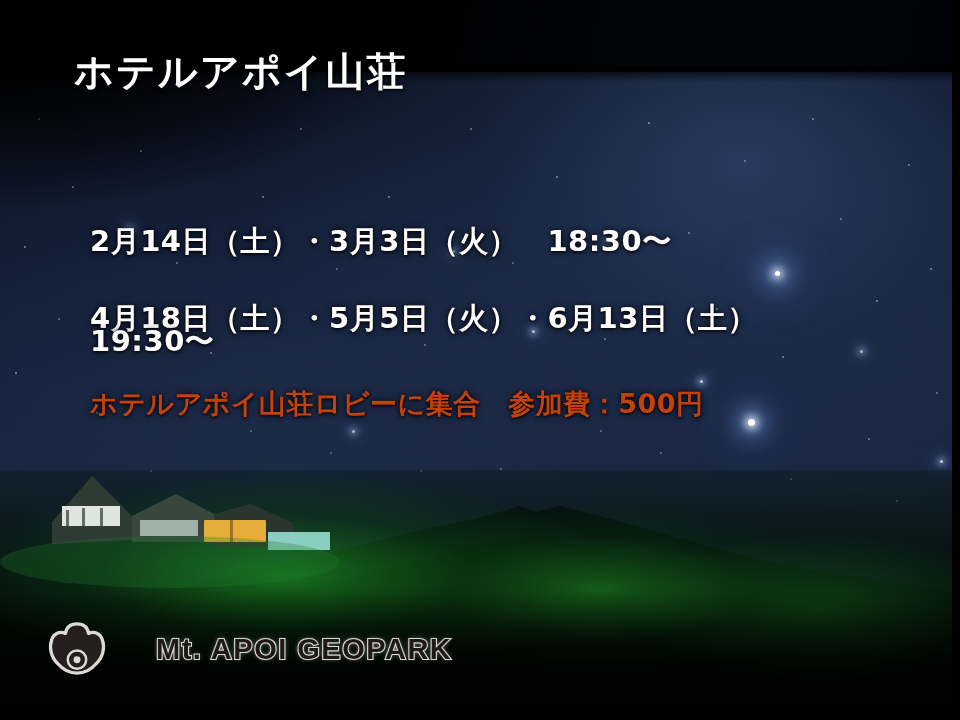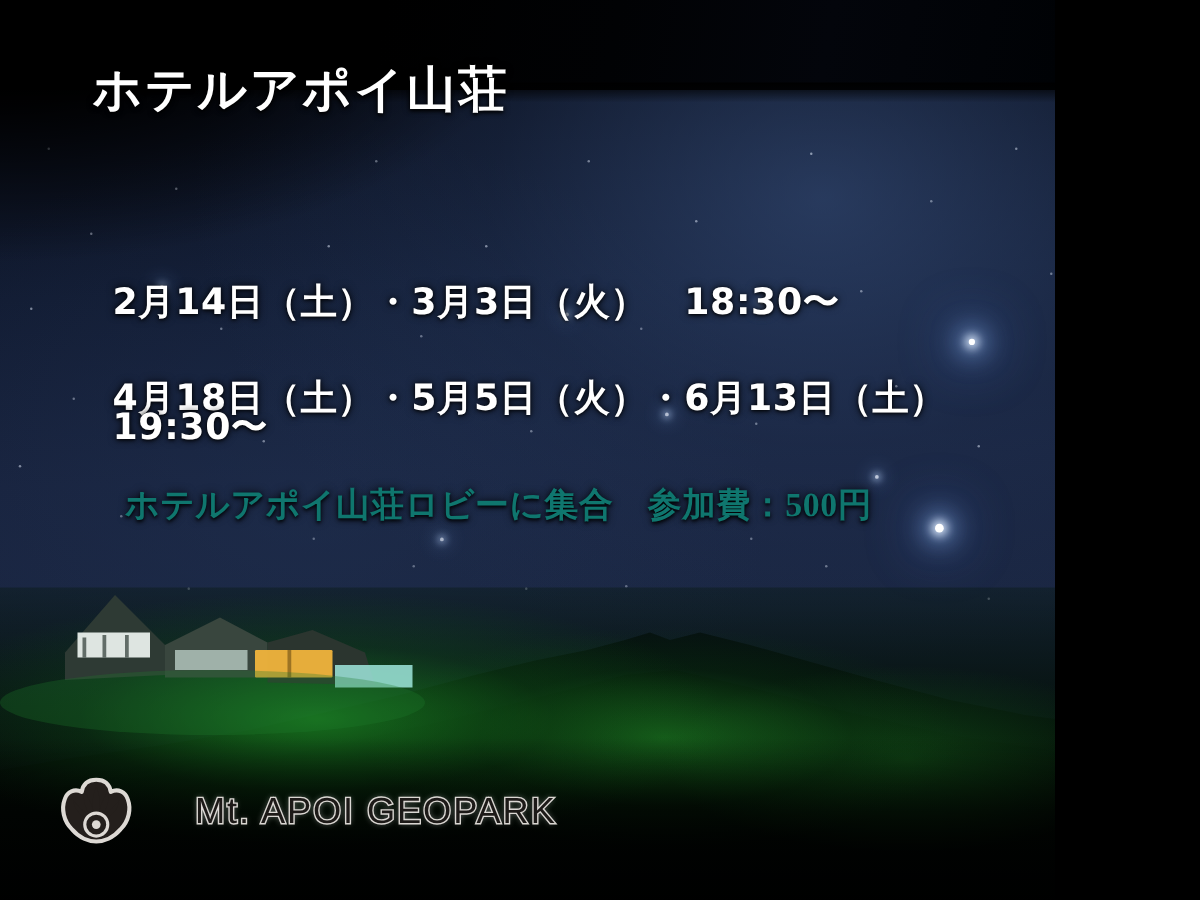--- a/index.html
+++ b/index.html
@@ -8,21 +8,21 @@
     padding: 0;
     background: #000;
   }
   body {
     font-family: "Liberation Sans", "DejaVu Sans", sans-serif;
   }
 
   
   .poster {
     position: relative;
-    width: 844px;
+    width: 952px;
     height: 720px;
     overflow: hidden;
     background: #05070d;
   }
 
   
   .sky {
     position: absolute;
     inset: 0;
     background:
@@ -150,44 +150,43 @@
     color: #ffffff;
     text-shadow: 0 0 7px rgba(0,0,0,.85), 0 1px 3px rgba(0,0,0,.9);
     white-space: nowrap;
   }
   .date-1 { top: 222px; }
   .date-2 { top: 299px; }
   .date-2b { top: 322px; }
 
   .info-line {
     position: absolute;
-    left: 100px;
+    left: 90px;
     font-size: 27px;
     font-weight: 600;
     letter-spacing: .5px;
-    color: #0f766e;
+    color: #c2410c;
     text-shadow: 0 0 7px rgba(0,0,0,.85), 0 1px 3px rgba(0,0,0,.9);
     white-space: nowrap;
-    font-family: Liberation Serif, serif;
   }
   .info-1 { top: 386px; }
   .info-2 { top: 419px; }
 
   
   .logo {
     position: absolute;
     left: 46px; top: 618px;
     display: flex;
     align-items: center;
     gap: 16px;
   }
   .logo-mark { width: 62px; height: 62px; display: block; }
   .logo-text {
     font-size: 29px;
-    font-weight: 400;
+    font-weight: 700;
     letter-spacing: 1.5px;
     color: #1d1a18;
     -webkit-text-stroke: 2.2px #d8d4cf;
     paint-order: stroke fill;
     text-shadow: 0 0 5px rgba(235,235,235,.55);
     white-space: nowrap;
     padding-left: 32px;
   }
 </style>
 </head>

